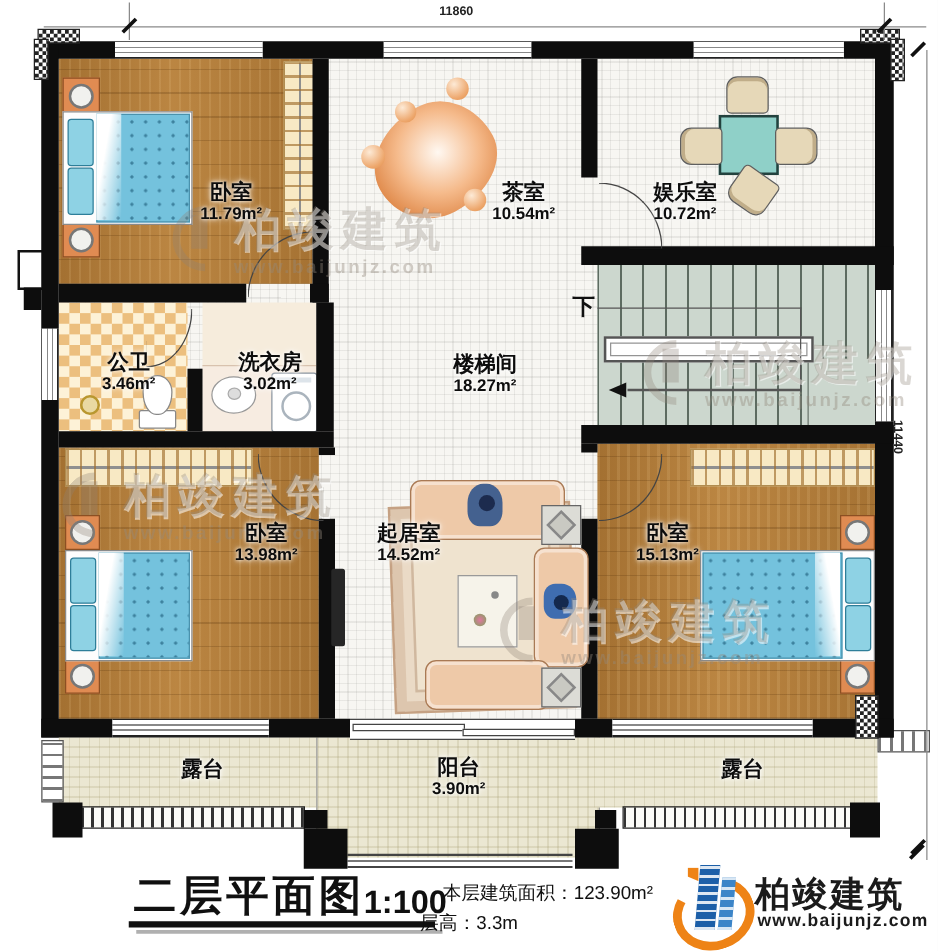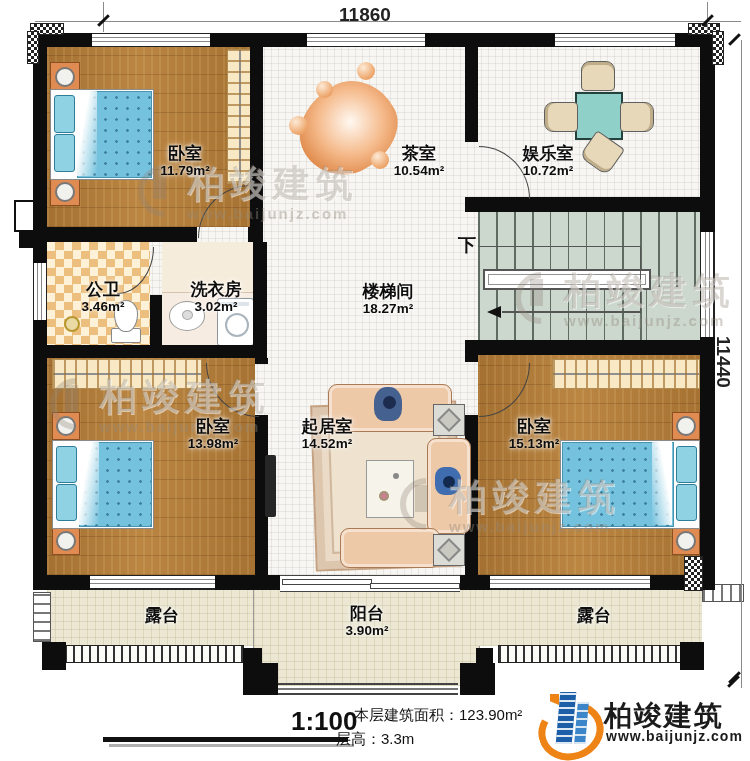--- a/index.html
+++ b/index.html
@@ -46,21 +46,21 @@
   .sofa{background:#eec9a8;border:1.5px solid #a97a55;border-radius:9px;box-shadow:inset 0 0 0 3px rgba(255,255,255,.45);z-index:3;}
   .sidet{background:#dcdcd6;border:1.5px solid #666;z-index:3;}
   .sidet i{position:absolute;left:50%;top:50%;width:13px;height:13px;transform:translate(-50%,-50%) rotate(45deg);border:2px solid #888;background:#c9c9c2;}
   .chair{background:#e6d8b8;border:1.5px solid #5f5f5f;border-radius:9px 9px 4px 4px;box-shadow:inset 0 3px 0 rgba(120,95,50,.35);z-index:2;}
   .peb{border-radius:50%;background:radial-gradient(circle at 35% 30%,#fdead6,#eda66b 68%,#df8f4c);z-index:2;}
   
   .rl{z-index:6;text-align:center;transform:translate(-50%,0);color:#0d0d0d;white-space:nowrap;
       text-shadow:0 0 3px rgba(255,255,255,.95),0 0 6px rgba(255,255,255,.9);}
   .rl .n{font-size:17px;font-weight:700;line-height:1.05;}
   .rl .ar{font-size:13.5px;font-weight:700;line-height:1.2;}
-  .dim{z-index:6;color:#222;font-size:19px;font-weight:700;}
+  .dim{z-index:6;color:#222;font-size:10px;font-weight:700;}
   .dline{background:#8a8a8a;z-index:5;}
   .dtick{width:15px;height:3px;background:#111;transform:rotate(-45deg);z-index:6;}
   
   .wm{display:flex;align-items:flex-start;gap:5px;z-index:5;pointer-events:none;}
   .wmk{position:relative;width:44px;height:44px;flex:0 0 auto;}
   .wmk .arc{position:absolute;left:0;top:0;width:40px;height:40px;border:6px solid rgba(142,132,120,.32);
       border-radius:50%;border-top-color:transparent;border-right-color:transparent;transform:rotate(45deg);}
   .wmk .bar{position:absolute;left:15px;top:7px;width:13px;height:27px;background:rgba(142,132,120,.32);}
   .wm .tcol{display:flex;flex-direction:column;}
   .wm .t1{font-size:37px;font-weight:900;letter-spacing:6px;line-height:1;color:rgba(148,138,126,.34);
@@ -354,20 +354,21 @@
     <div class="n">露台</div>
   </div>
   <div class="a rl" style="left:367px;top:605px;">
     <div class="n">阳台</div>
       <div class="ar">3.90m²</div>
   </div>
   <div class="a rl" style="left:594px;top:607px;">
     <div class="n">露台</div>
   </div>
 
+  <div class="a ft-title" style="left:107px;top:694px;">二层平面图</div>
   <div class="a" style="left:103px;top:737px;width:245px;height:5px;background:#111;z-index:6;"></div>
   <div class="a" style="left:109px;top:744px;width:245px;height:3px;background:#b0b0b0;z-index:6;"></div>
   <div class="a ft-scale" style="left:291px;top:706px;">1:100</div>
   <div class="a ft-info" style="left:354px;top:703px;">本层建筑面积：123.90m²</div>
   <div class="a ft-info" style="left:336px;top:727px;">层高：3.3m</div>
   <div class="a logo" style="left:538px;top:690px;width:58px;height:62px;">
     <div class="swoosh"></div>
       <div class="bld1"></div>
       <div class="bld2"></div>
       <div class="flag"></div>

